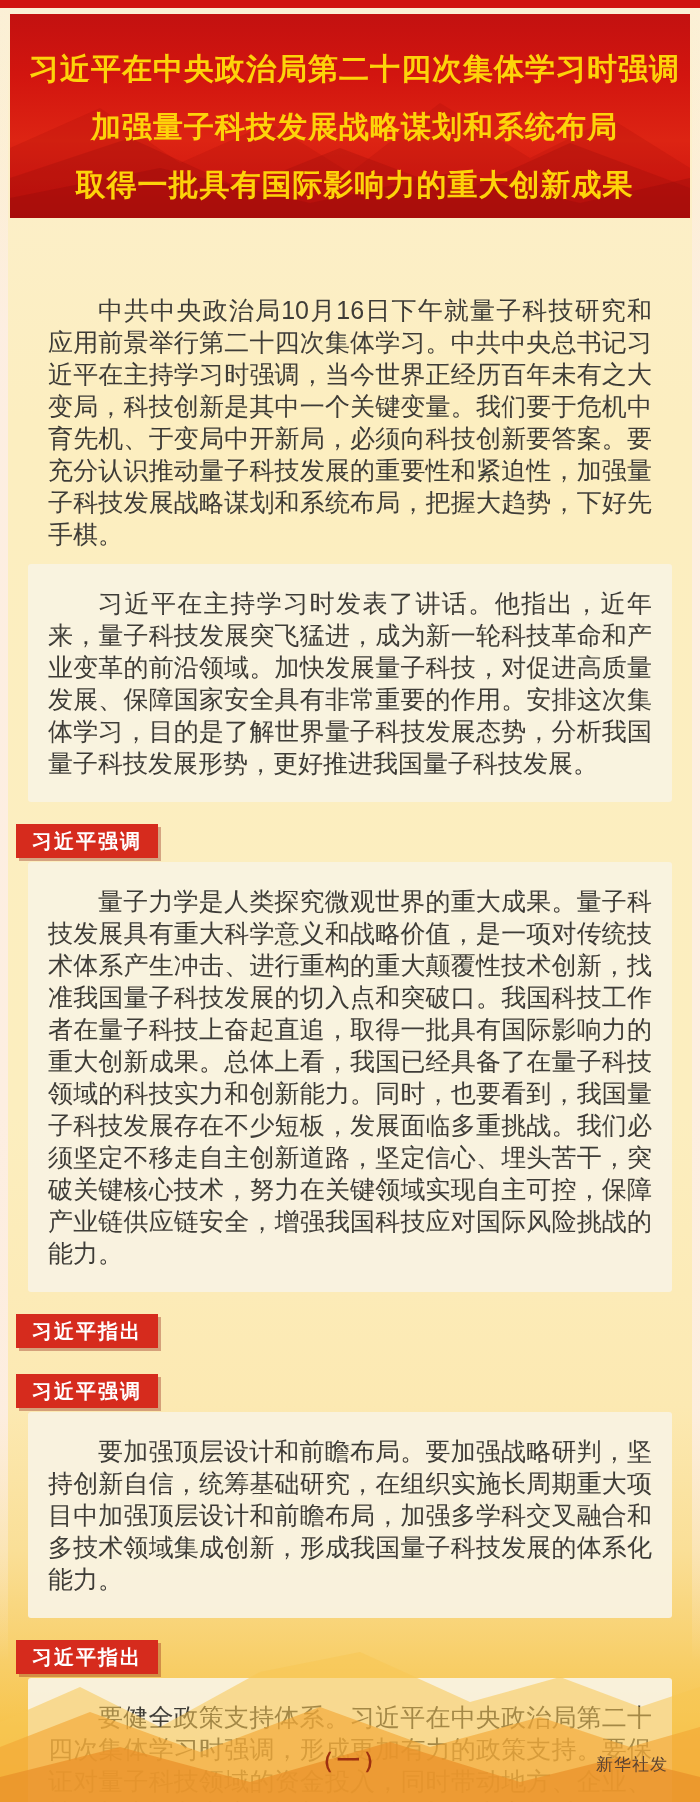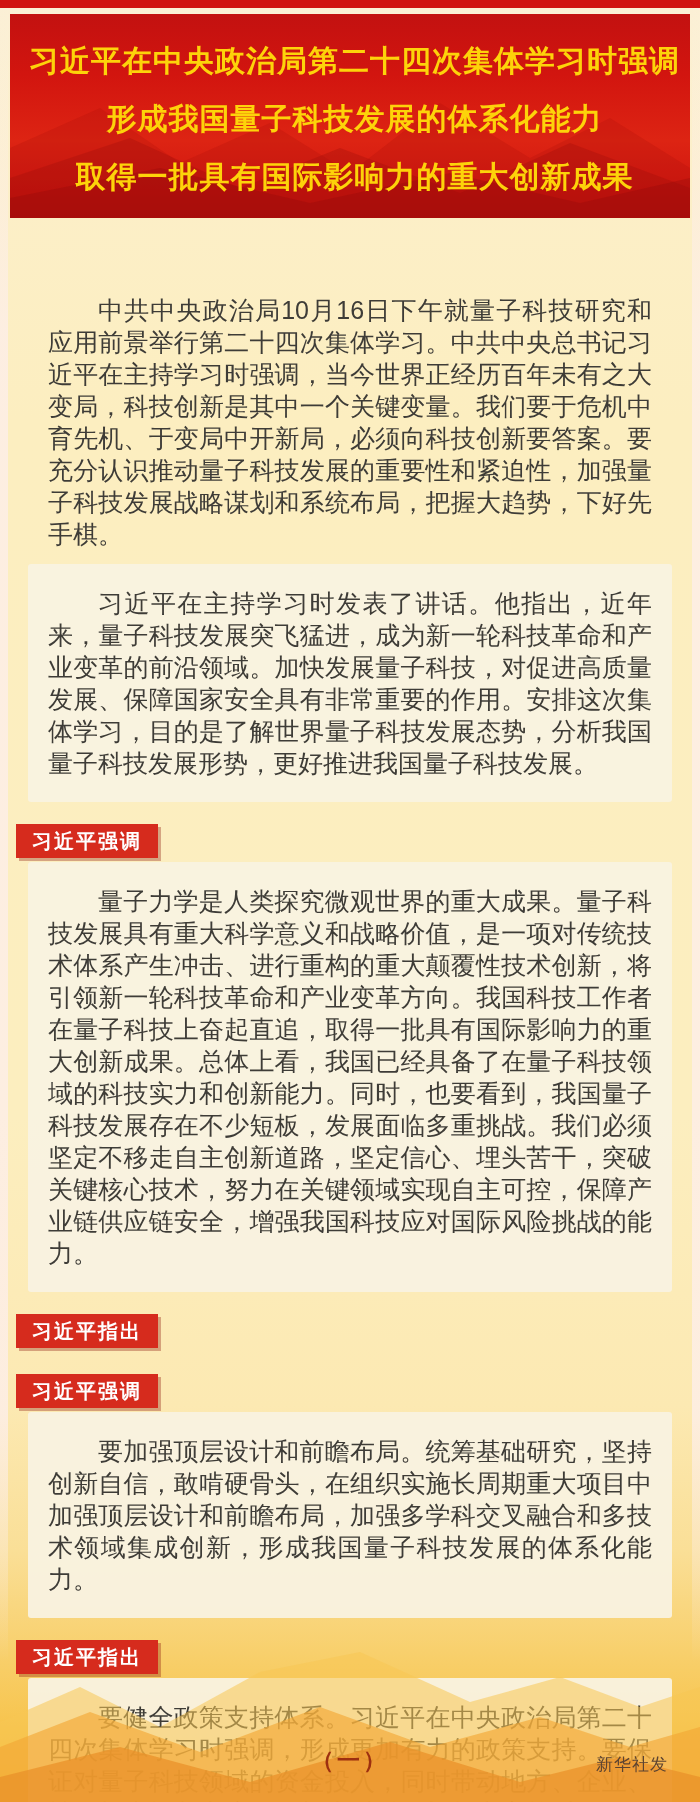--- a/index.html
+++ b/index.html
@@ -17,21 +17,21 @@
       rgba(253,238,231,.85) 85%,rgba(253,238,231,0) 100%);}
   .edge.left{left:0;} .edge.right{right:0;}
   .top-strip{position:absolute;top:0;left:0;right:0;height:8px;background:#d01310;z-index:6;}
 
   .banner{
     position:relative;margin:14px 10px 0 10px;height:204px;overflow:hidden;
     background:linear-gradient(180deg,#c31110 0%,#d2150f 30%,#dd2413 62%,#d01610 88%,#c51310 100%);
     text-align:center;z-index:2;
   }
   .banner svg{position:absolute;left:0;bottom:0;width:100%;height:140px;}
-  .banner-title{position:relative;padding-top:18px;z-index:2;margin-left:9px;}
+  .banner-title{position:relative;padding-top:26px;z-index:2;margin-left:9px;}
   .banner-title div{
     font-size:30px;font-weight:700;color:#fdd30a;line-height:58px;letter-spacing:1px;
   }
 
   .content{position:relative;padding:0 28px;z-index:2;}
   .para{
     margin:0;font-size:25px;line-height:32px;color:#3e3c37;
     text-align:justify;text-indent:2em;
   }
   .lead{margin:76px 20px 0 20px;}
@@ -69,47 +69,47 @@
   <div class="edge right"></div>
 
   <div class="banner">
     <svg viewBox="0 0 680 140" preserveAspectRatio="none">
       <polygon points="0,140 0,70 90,30 170,85 260,45 340,95 430,25 520,80 600,40 680,90 680,140" fill="#a80d0b" opacity="0.22"></polygon>
       <polygon points="0,140 0,100 120,60 230,110 330,70 450,115 560,65 680,110 680,140" fill="#9c0c0a" opacity="0.30"></polygon>
       <polygon points="0,140 0,120 150,90 300,125 440,95 570,125 680,100 680,140" fill="#8f0b09" opacity="0.30"></polygon>
     </svg>
     <div class="banner-title">
       <div>习近平在中央政治局第二十四次集体学习时强调</div>
-      <div>形成我国量子科技发展的体系化能力</div>
+      <div>加强量子科技发展战略谋划和系统布局</div>
       <div>取得一批具有国际影响力的重大创新成果</div>
     </div>
   </div>
 
   <div class="content">
     <p class="para lead">中共中央政治局10月16日下午就量子科技研究和应用前景举行第二十四次集体学习。中共中央总书记习近平在主持学习时强调，当今世界正经历百年未有之大变局，科技创新是其中一个关键变量。我们要于危机中育先机、于变局中开新局，必须向科技创新要答案。要充分认识推动量子科技发展的重要性和紧迫性，加强量子科技发展战略谋划和系统布局，把握大趋势，下好先手棋。</p>
 
     <div class="panel">
       <p class="para">习近平在主持学习时发表了讲话。他指出，近年来，量子科技发展突飞猛进，成为新一轮科技革命和产业变革的前沿领域。加快发展量子科技，对促进高质量发展、保障国家安全具有非常重要的作用。安排这次集体学习，目的是了解世界量子科技发展态势，分析我国量子科技发展形势，更好推进我国量子科技发展。</p>
     </div>
 
     <div class="section">
       <span class="badge">习近平强调</span>
       <div class="panel">
-        <p class="para">量子力学是人类探究微观世界的重大成果。量子科技发展具有重大科学意义和战略价值，是一项对传统技术体系产生冲击、进行重构的重大颠覆性技术创新，将引领新一轮科技革命和产业变革方向。我国科技工作者在量子科技上奋起直追，取得一批具有国际影响力的重大创新成果。总体上看，我国已经具备了在量子科技领域的科技实力和创新能力。同时，也要看到，我国量子科技发展存在不少短板，发展面临多重挑战。我们必须坚定不移走自主创新道路，坚定信心、埋头苦干，突破关键核心技术，努力在关键领域实现自主可控，保障产业链供应链安全，增强我国科技应对国际风险挑战的能力。</p>
+        <p class="para">量子力学是人类探究微观世界的重大成果。量子科技发展具有重大科学意义和战略价值，是一项对传统技术体系产生冲击、进行重构的重大颠覆性技术创新，找准我国量子科技发展的切入点和突破口。我国科技工作者在量子科技上奋起直追，取得一批具有国际影响力的重大创新成果。总体上看，我国已经具备了在量子科技领域的科技实力和创新能力。同时，也要看到，我国量子科技发展存在不少短板，发展面临多重挑战。我们必须坚定不移走自主创新道路，坚定信心、埋头苦干，突破关键核心技术，努力在关键领域实现自主可控，保障产业链供应链安全，增强我国科技应对国际风险挑战的能力。</p>
       </div>
     </div>
 
     <div class="section">
       <span class="badge">习近平指出</span>
     </div>
 
     <div class="section">
       <span class="badge">习近平强调</span>
       <div class="panel">
-        <p class="para">要加强顶层设计和前瞻布局。统筹基础研究，坚持创新自信，敢啃硬骨头，在组织实施长周期重大项目中加强顶层设计和前瞻布局，加强多学科交叉融合和多技术领域集成创新，形成我国量子科技发展的体系化能力。</p>
+        <p class="para">要加强顶层设计和前瞻布局。要加强战略研判，坚持创新自信，统筹基础研究，在组织实施长周期重大项目中加强顶层设计和前瞻布局，加强多学科交叉融合和多技术领域集成创新，形成我国量子科技发展的体系化能力。</p>
       </div>
     </div>
 
     <div class="section">
       <span class="badge">习近平指出</span>
       <div class="panel">
         <p class="para">要健全政策支持体系。习近平在中央政治局第二十四次集体学习时强调，形成更加有力的政策支持。要保证对量子科技领域的资金投入，同时带动地方、企业、社会加大投入力度。要加大对科研机构和高校对量子科技基础研究的投入，加强国家战略科技力量统筹建设，完善科研管理和组织机制。</p>
       </div>
     </div>
   </div>

